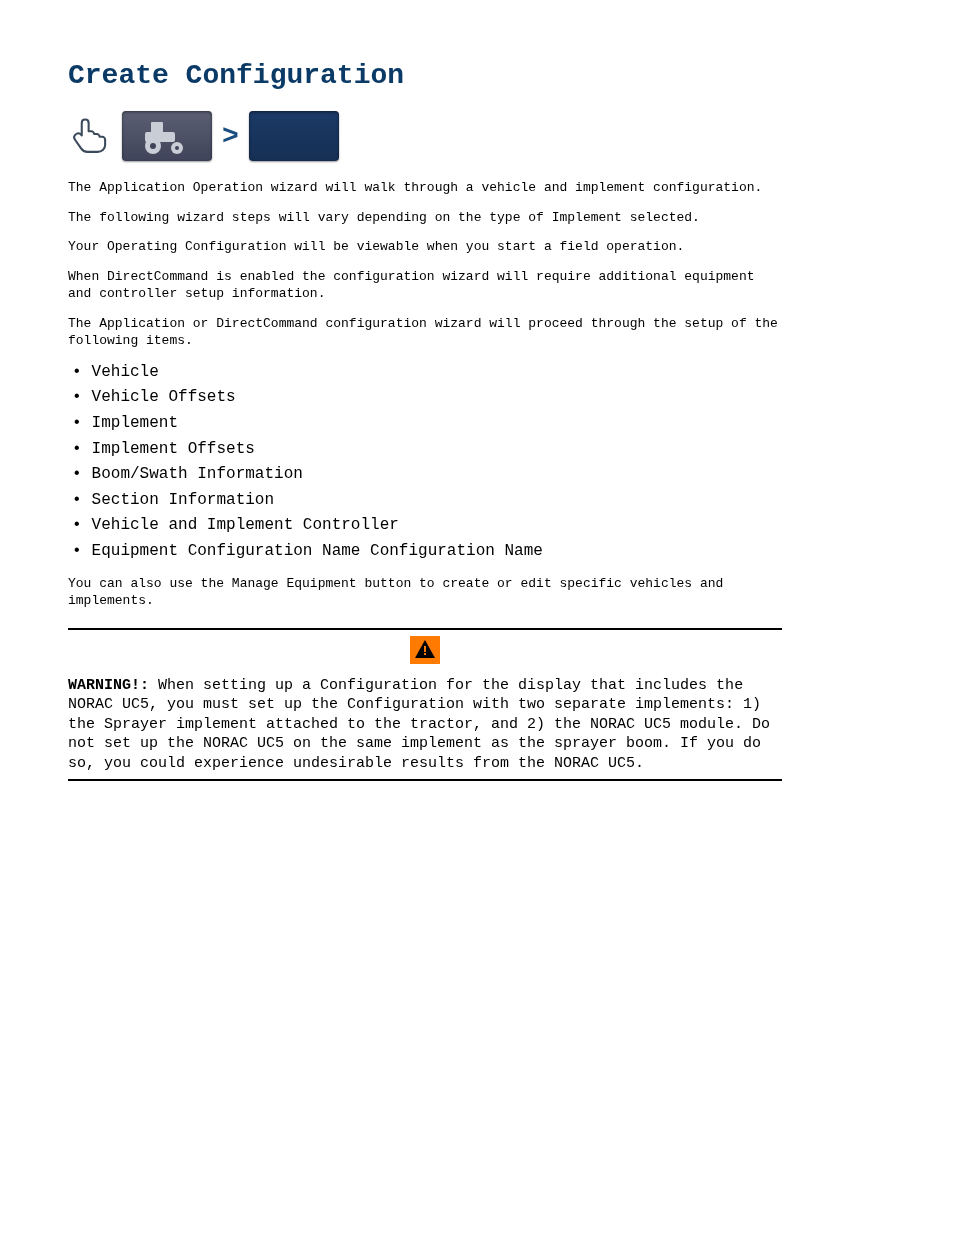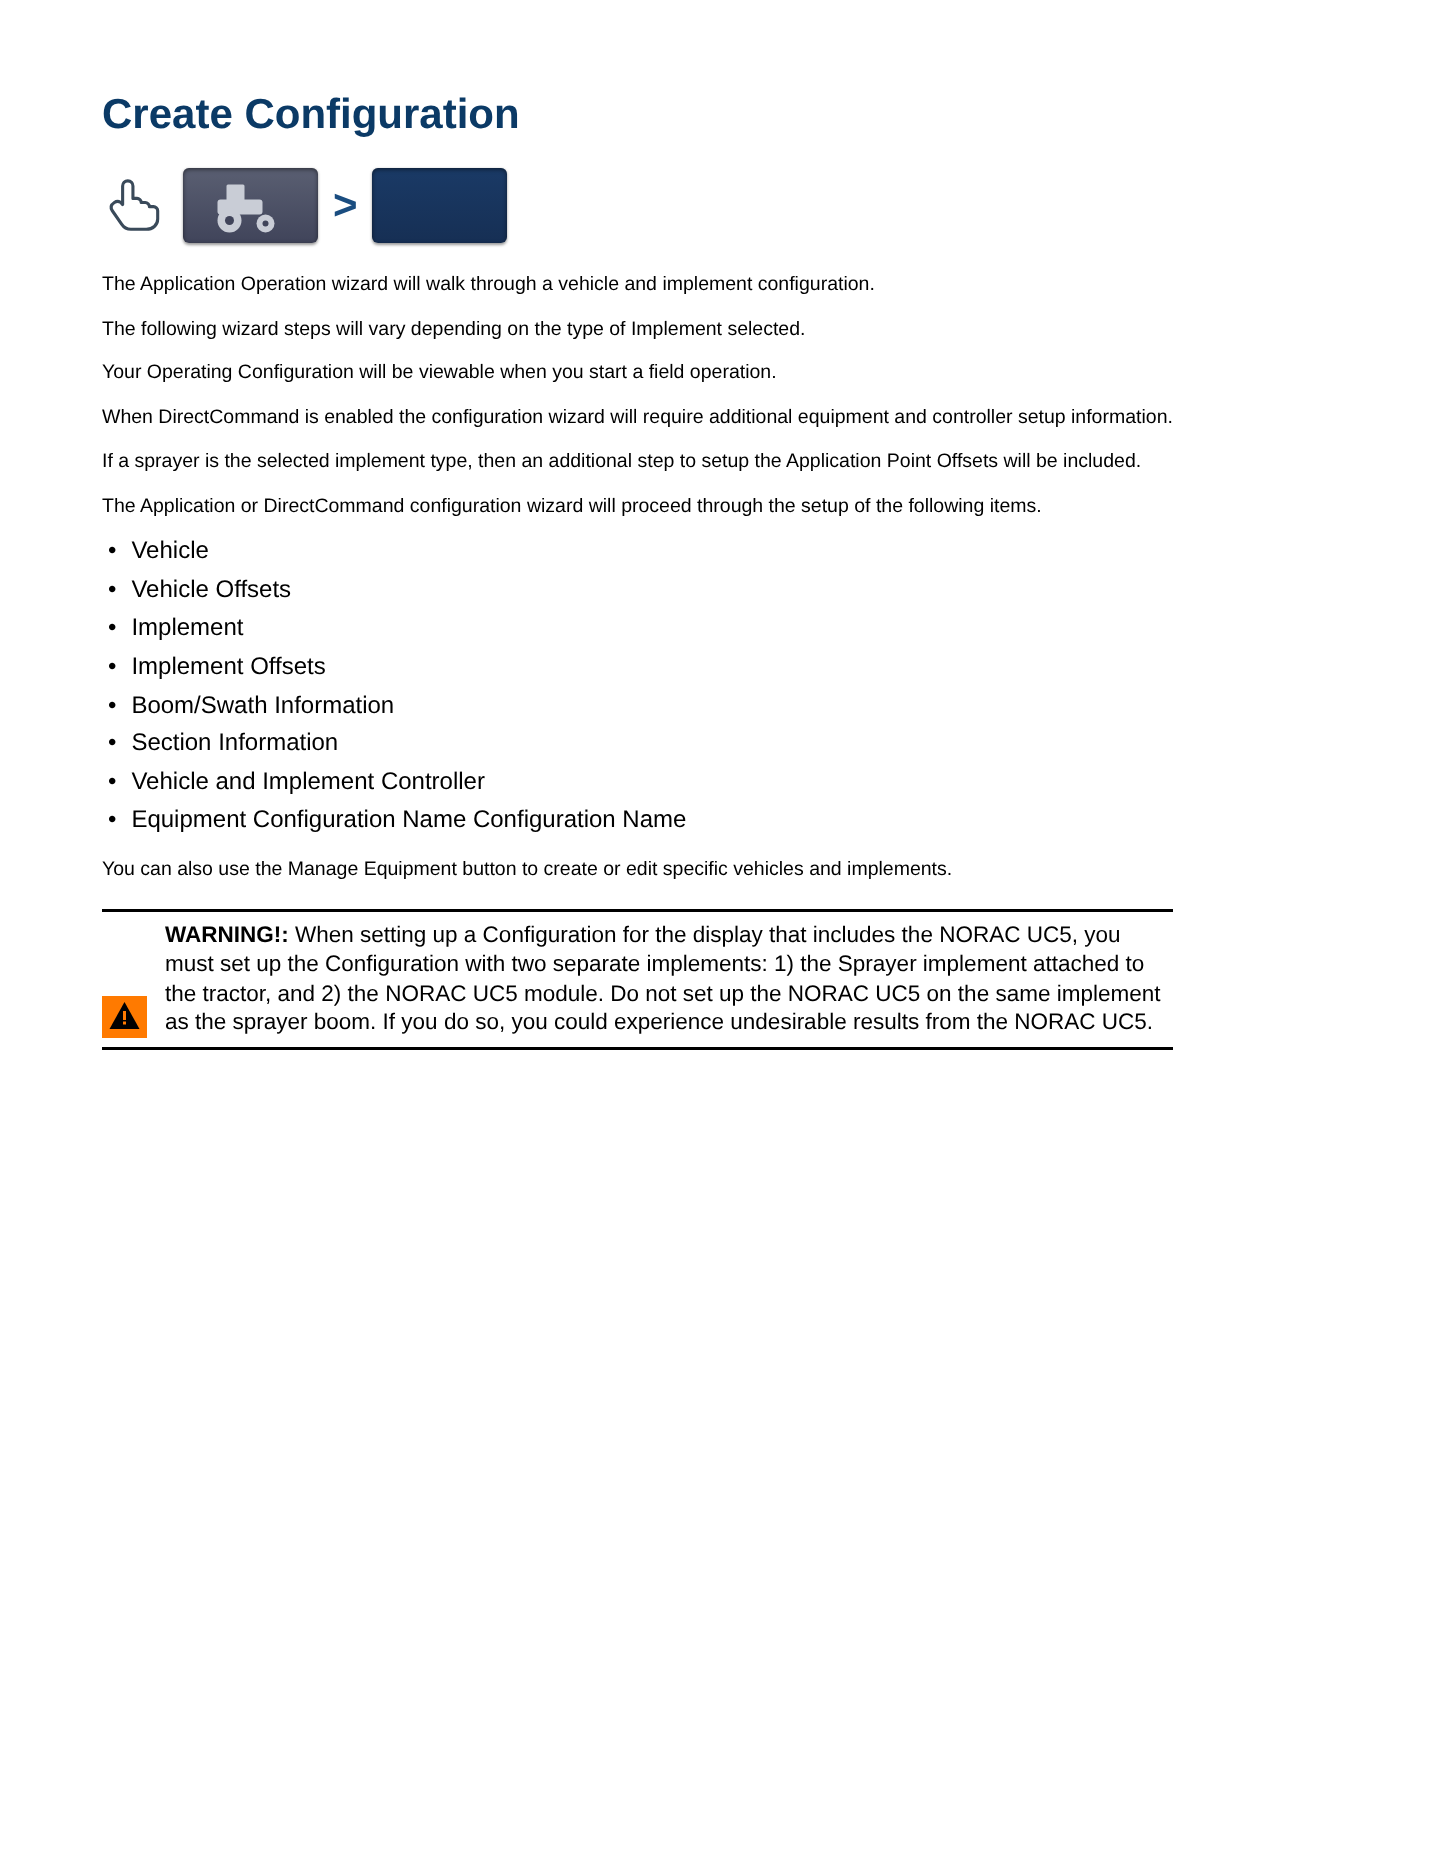--- a/index.html
+++ b/index.html
@@ -7,20 +7,21 @@
     padding: 0;
     background: #fff;
     width: 954px;
     font-family: Arial, Helvetica, sans-serif;
     color: #000;
   }
   .page {
     width: 842px;
     padding: 60px 60px 60px 68px;
     box-sizing: border-box;
+    font-family: Liberation Mono, monospace;
   }
   h1.section-title {
     font-size: 28px;
     font-weight: bold;
     color: #0b3a66;
     margin: 0 0 20px 0;
   }
   .nav-strip {
     display: flex;
     align-items: center;
@@ -71,22 +72,23 @@
     font-size: 16px;
     line-height: 1.35;
     margin-left: 4px;
   }
   .warning-box {
     border-top: 2px solid #000;
     border-bottom: 2px solid #000;
     margin: 18px 0;
     padding: 6px 0;
     display: flex;
-    align-items: flex-end;
+    align-items: center;
     gap: 12px;
+    flex-direction: column;
   }
   .warning-icon {
     width: 30px;
     height: 28px;
     background: #ff7a00;
     display: flex;
     align-items: center;
     justify-content: center;
     flex-shrink: 0;
   }
@@ -128,21 +130,20 @@
       </svg>
     </span>
     <span class="nav-arrow">&gt;</span>
     <span class="nav-btn blue"></span>
   </div>
 
   <div class="body-text">The Application Operation wizard will walk through a vehicle and implement configuration.</div>
   <div class="body-text">The following wizard steps will vary depending on the type of Implement selected.</div>
   <div class="body-text">Your Operating Configuration will be viewable when you start a field operation.</div>
   <div class="body-text">When DirectCommand is enabled the configuration wizard will require additional equipment and controller setup information.</div>
-  <div class="body-text">If a sprayer is the selected implement type, then an additional step to setup the Application Point Offsets will be included.</div>
   <div class="body-text">The Application or DirectCommand configuration wizard will proceed through the setup of the following items.</div>
 
   <div>
     <div class="bullet">
         <span>Vehicle</span>
       </div>
     <div class="bullet">
         <span>Vehicle Offsets</span>
       </div>
     <div class="bullet">

